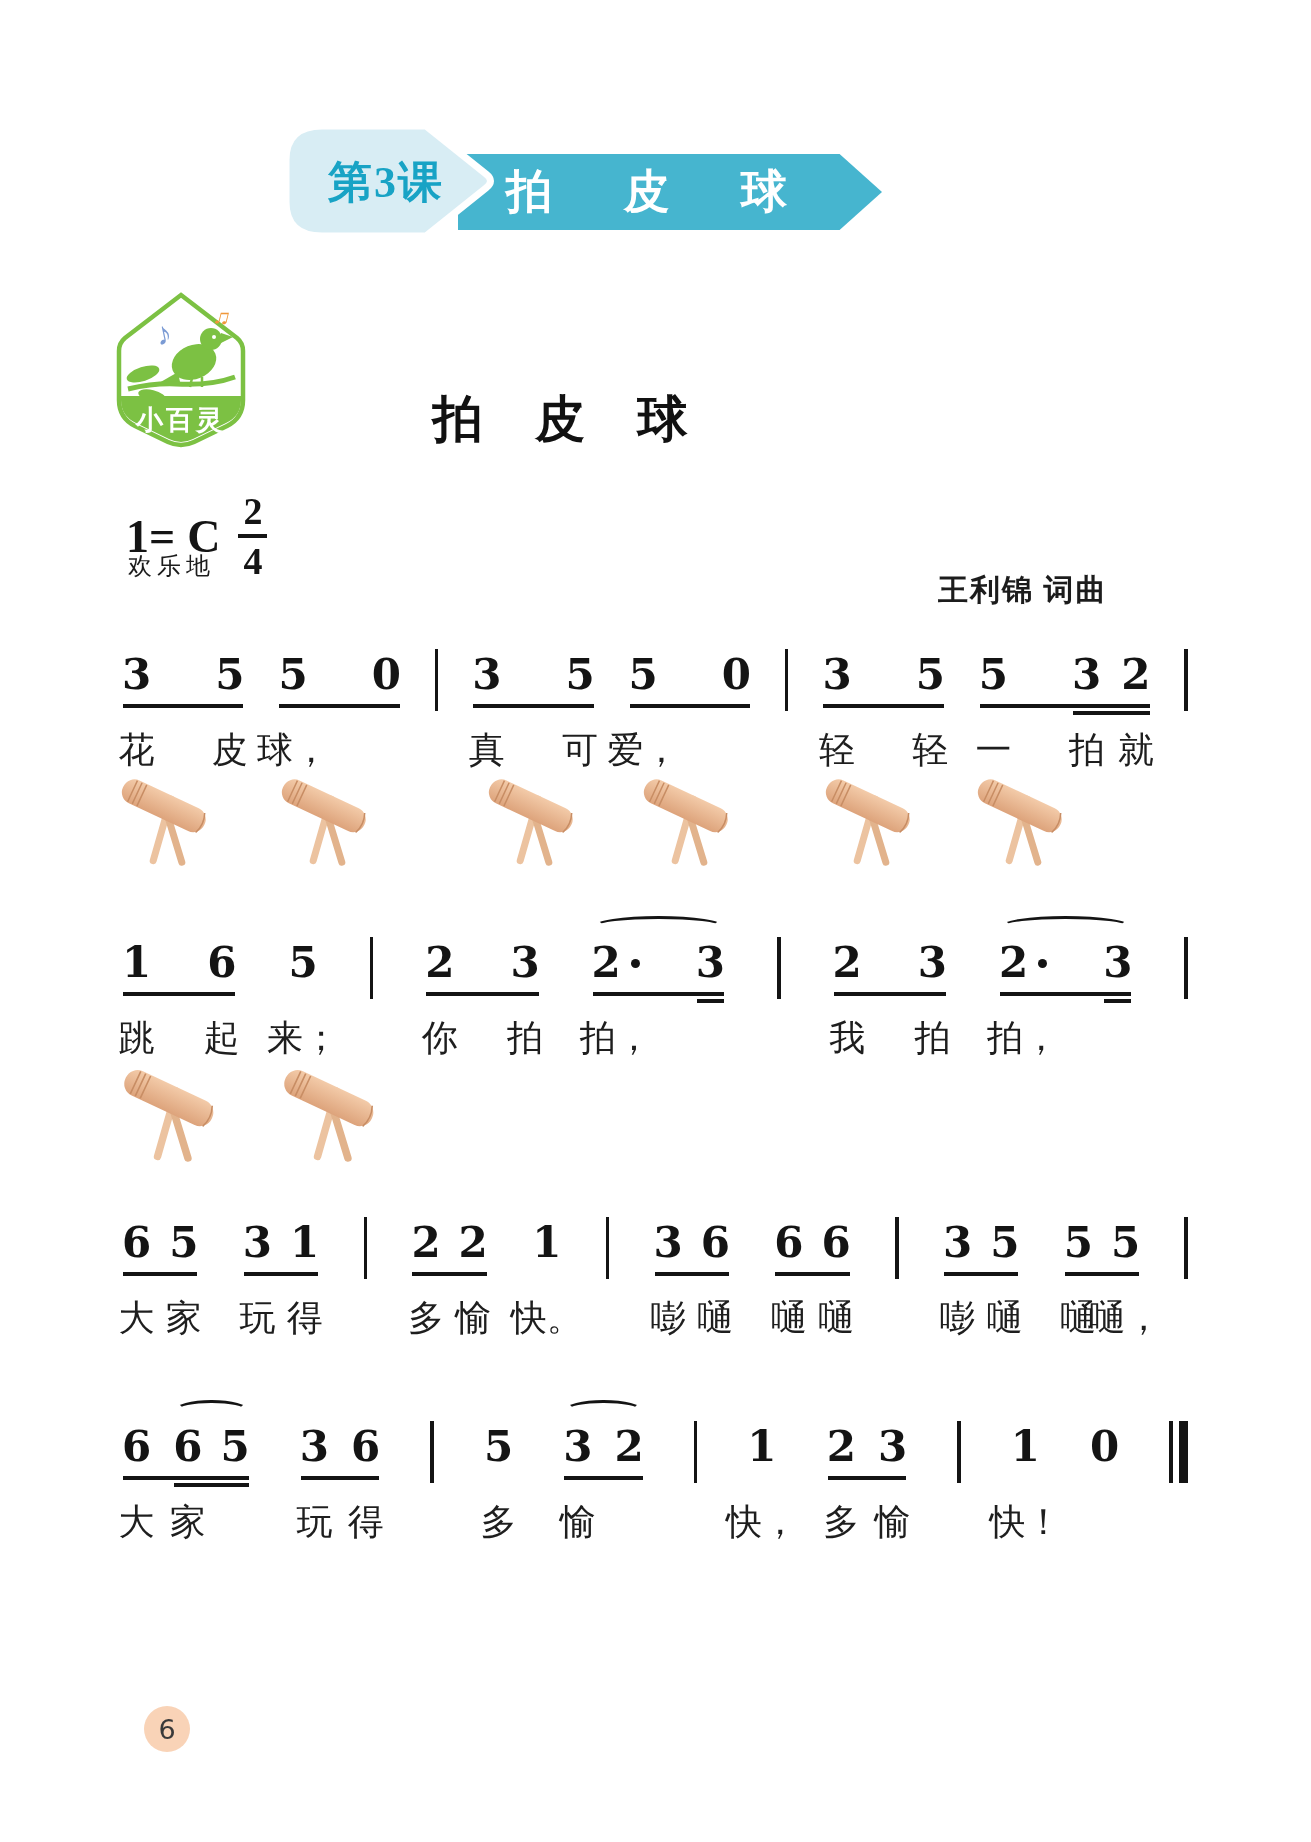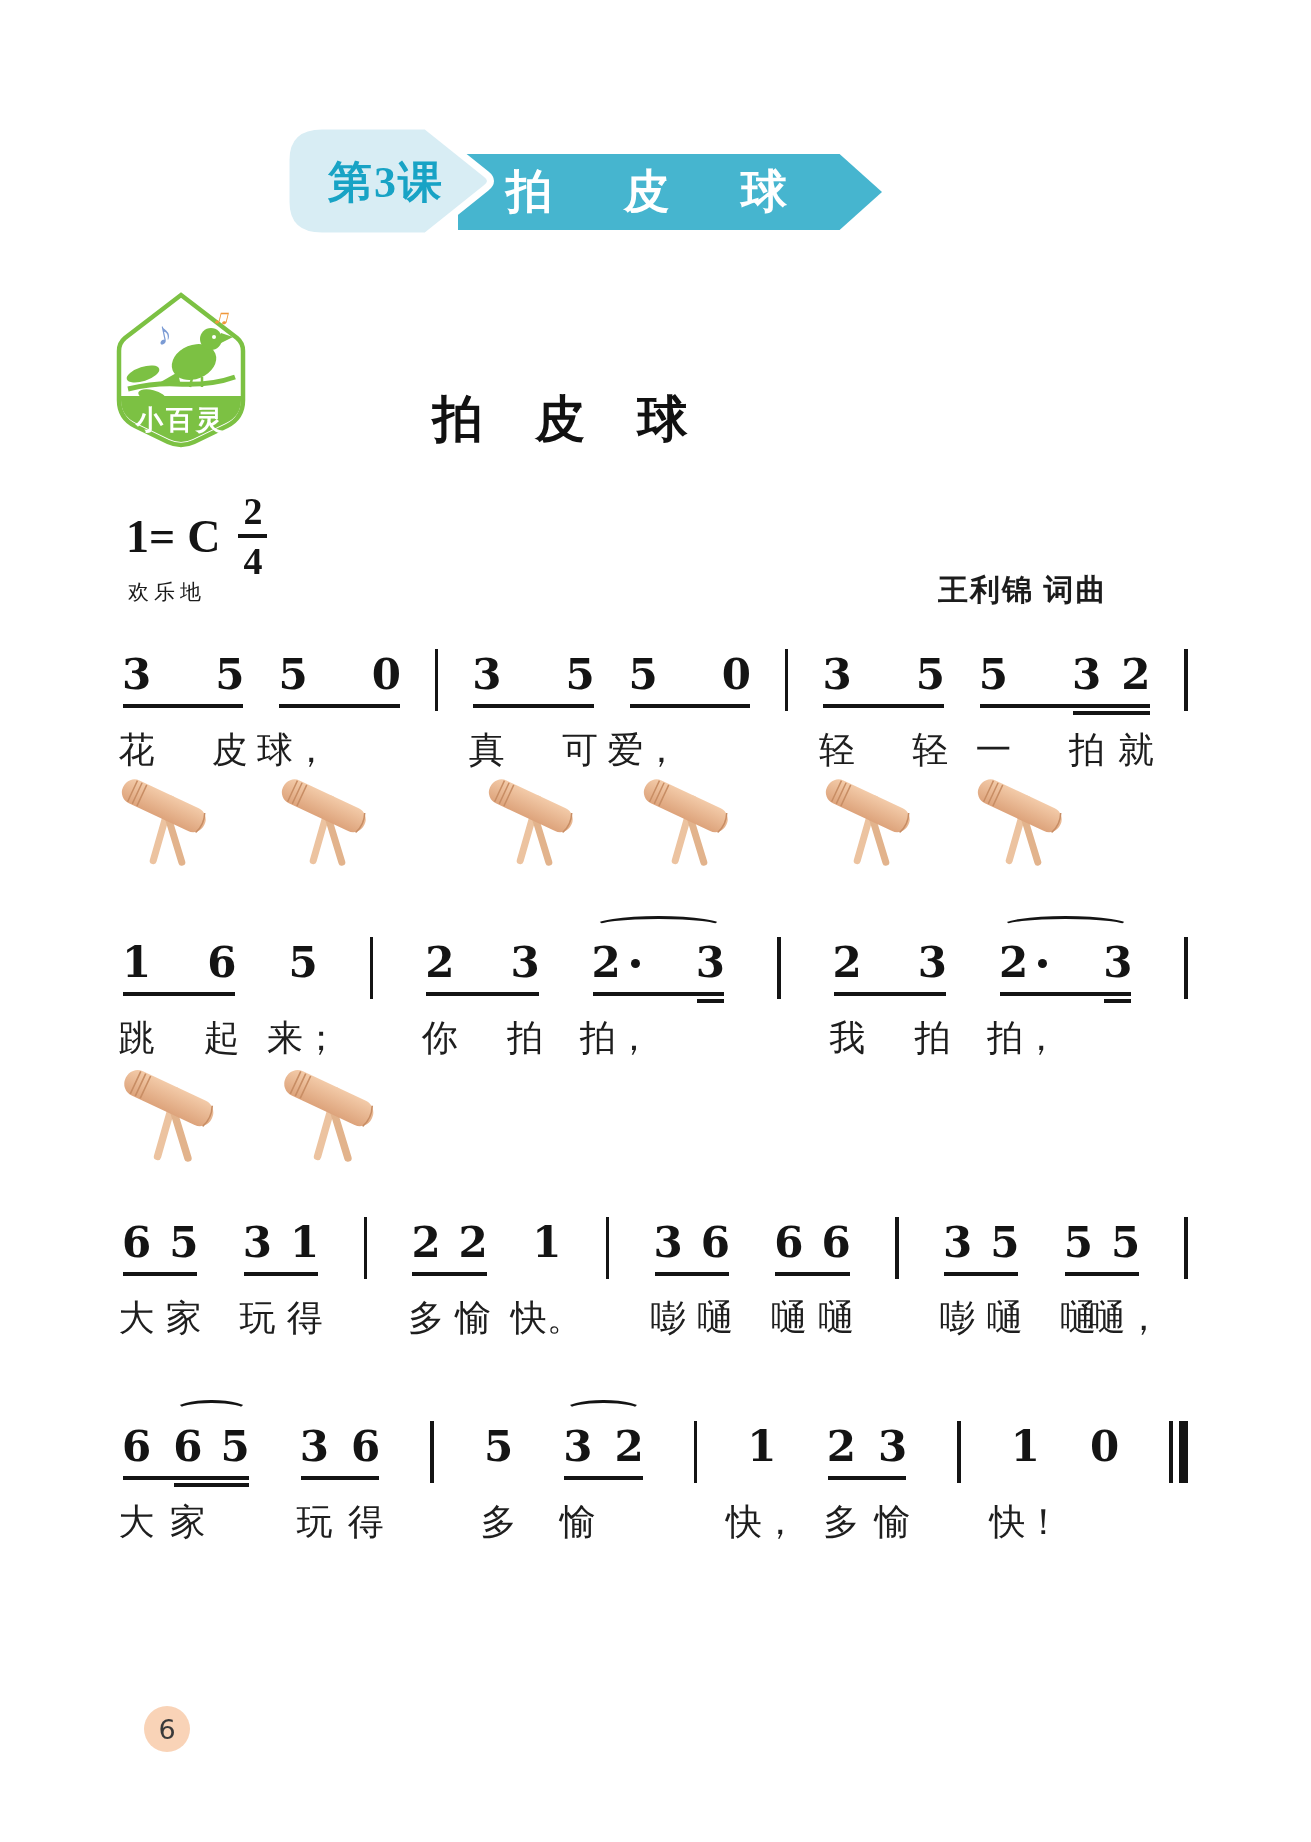--- a/index.html
+++ b/index.html
@@ -22,21 +22,21 @@
   
   .song-title { position:absolute; left:0; top:386px; width:1140px; text-align:center;
                 font-size:50px; font-weight:700; color:#111; letter-spacing:20px; }
   .keysig { position:absolute; left:126px; top:492px; display:flex; align-items:center;
             font-weight:700; font-size:46px; color:#141414; }
   .keysig .kc { margin-left:12px; }
   .frac { display:inline-flex; flex-direction:column; align-items:center; margin-left:18px;
           font-size:38px; line-height:1; }
   .fnum { padding:0 5px 4px; border-bottom:4px solid #141414; }
   .fden { padding-top:4px; }
-  .tempo { position:absolute; left:128px; top:578px; font-size:21px; color:#1c1c1c; letter-spacing:5px;text-align:center; }
+  .tempo { position:absolute; left:128px; top:550px; font-size:24px; color:#1c1c1c; letter-spacing:5px;text-align:center; }
   .credit { position:absolute; left:938px; top:570px; font-size:30px; color:#1c1c1c; letter-spacing:2px;font-weight:bold; }
 
   
   .mline { position:absolute; left:122px; width:1066px; display:flex;
            justify-content:space-between; align-items:flex-start; }
   .group { position:relative; display:flex; align-items:flex-start; }
   .sub   { position:relative; display:flex; align-items:flex-start; }
   .note  { position:relative; display:flex; align-items:center; height:46px; }
   .digit { font-family:"DejaVu Serif","Liberation Serif",serif; font-weight:700;
            font-size:42px; line-height:46px; color:#141414; }

